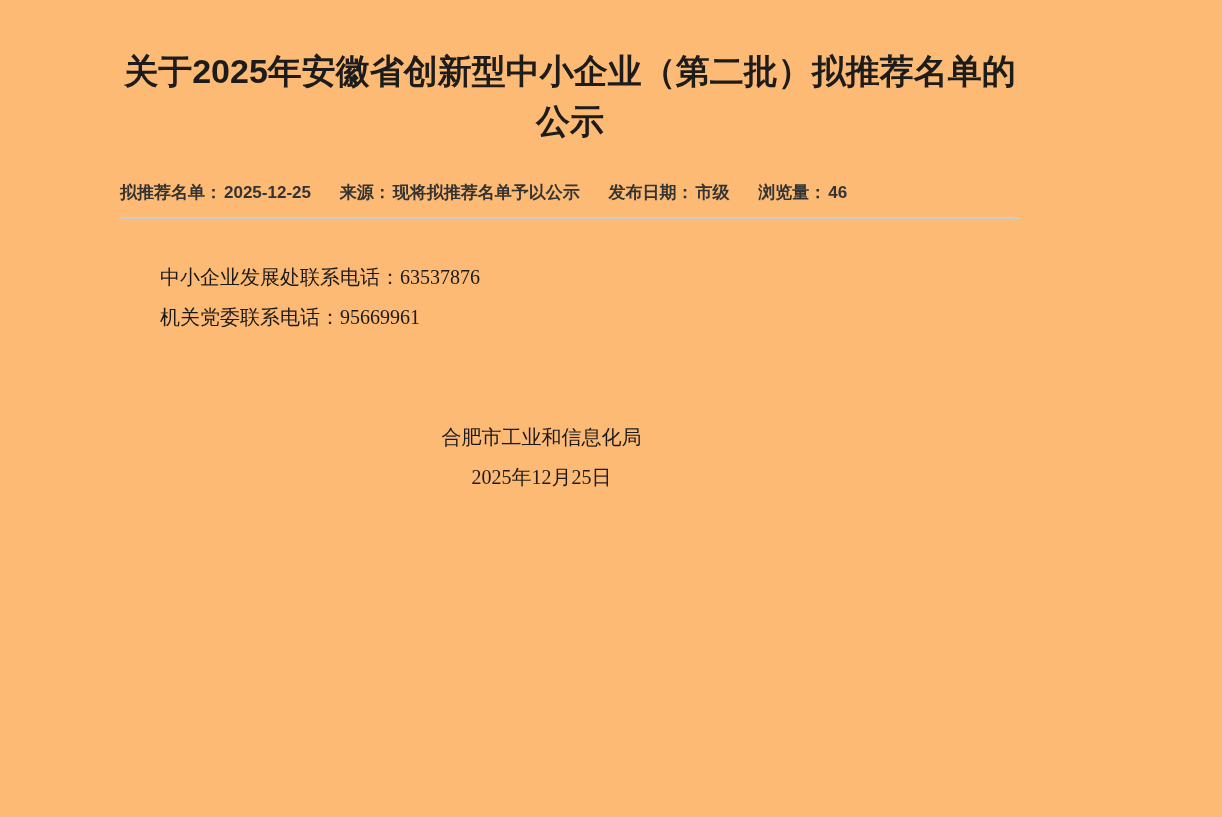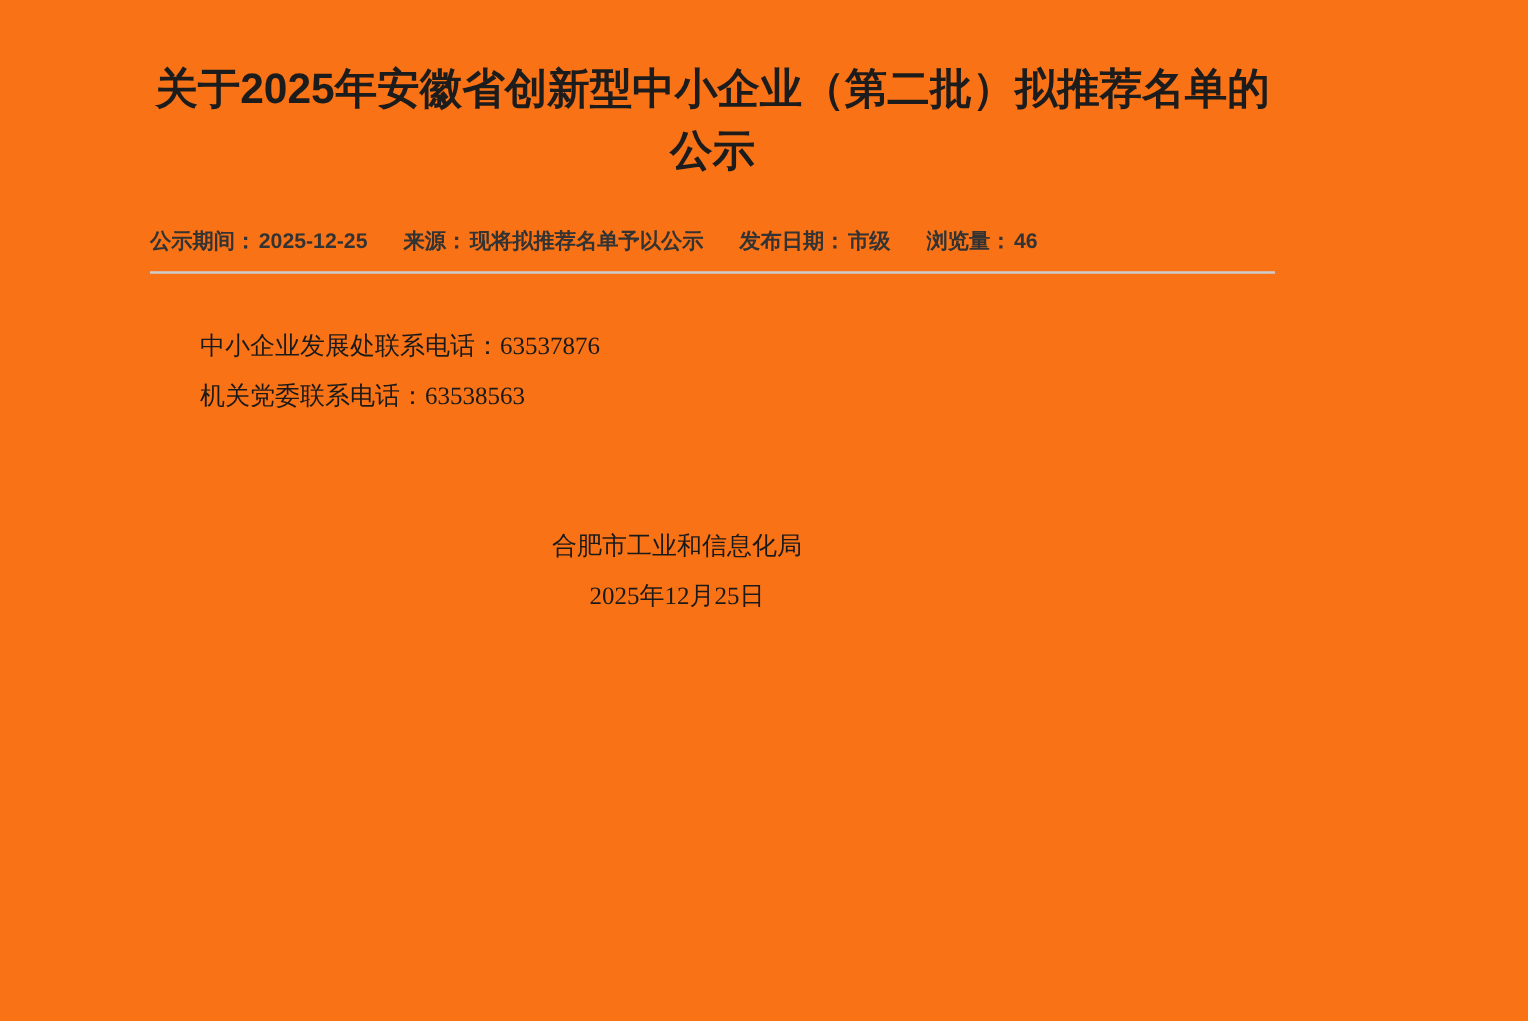--- a/index.html
+++ b/index.html
@@ -5,21 +5,21 @@
   html, body {
     margin: 0;
     padding: 0;
     background: #ffffff;
     font-family: "Liberation Sans", sans-serif;
   }
   .page {
     position: relative;
     width: 1222px;
     height: 817px;
-    background: #f97316;
+    background: #fdba74;
     overflow: hidden;
   }
   .article {
     margin-left: 120px;
     width: 900px;
   }
   .title {
     margin: 0;
     padding-top: 46px;
     font-size: 34px;
@@ -78,33 +78,33 @@
 </style>
 </head>
 <body>
 
 <div class="page">
   <div class="article">
 
     <h1 class="title"><span>关于2025年安徽省创新型中小企业（第二批）拟推荐名单的</span><br><span>公示</span></h1>
 
     <div class="meta">
-      <span class="meta-item"><span class="meta-label">公示期间：</span><span>2025-12-25</span></span>
+      <span class="meta-item"><span class="meta-label">拟推荐名单：</span><span>2025-12-25</span></span>
       <span class="meta-item"><span class="meta-label">来源：</span><span>现将拟推荐名单予以公示</span></span>
       <span class="meta-item"><span class="meta-label">发布日期：</span><span>市级</span></span>
       <span class="meta-item"><span class="meta-label">浏览量：</span><span>46</span></span>
     </div>
 
     <hr class="divider">
 
     <div class="body">
 
       <p class="indent">中小企业发展处联系电话：63537876</p>
 
-      <p class="indent">机关党委联系电话：63538563</p>
+      <p class="indent">机关党委联系电话：95669961</p>
 
       <p class="spacer"></p>
 
 
       <p class="spacer"></p>
 
       <p class="sign">合肥市工业和信息化局</p>
 
       <p class="sign">2025年12月25日</p>
     </div>

